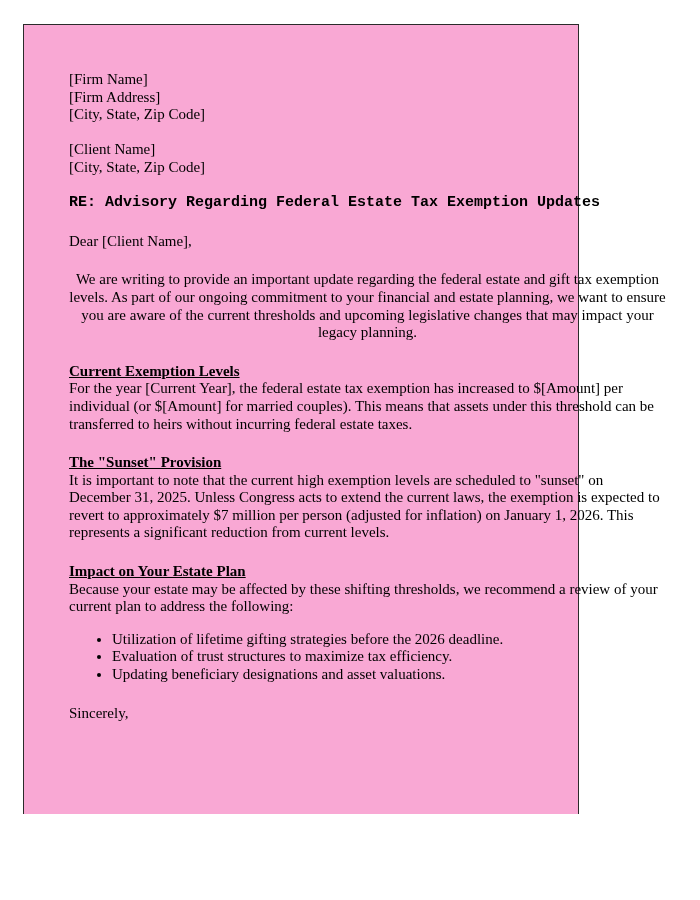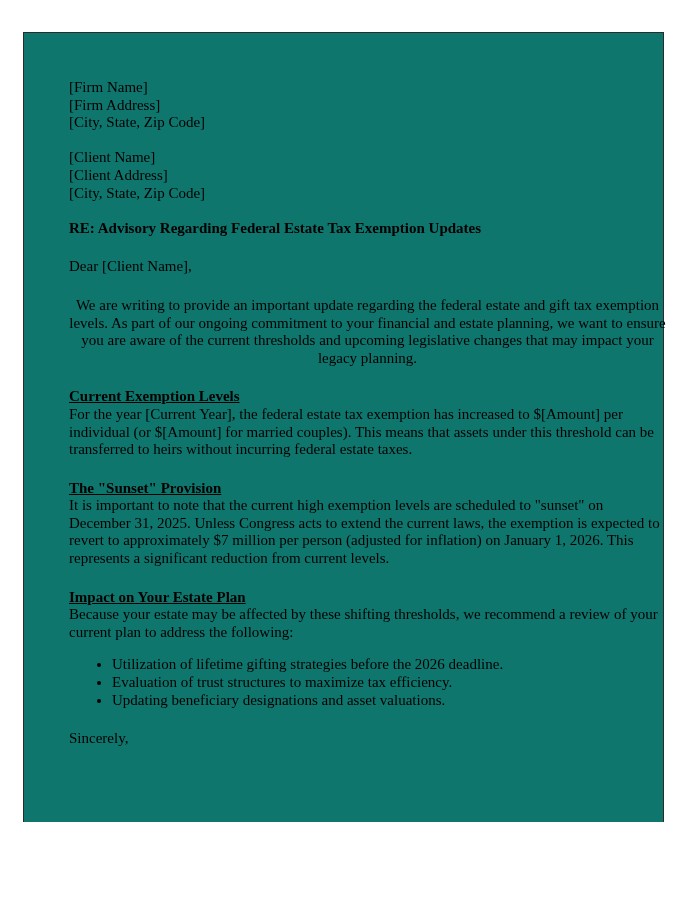--- a/index.html
+++ b/index.html
@@ -16,29 +16,28 @@
     font-family: "Liberation Serif", "DejaVu Serif", serif;
     color: #000000;
     -webkit-font-smoothing: antialiased;
   }
 
   
   #page-sheet {
     position: absolute;
     left: 23px;
     top: 24px;
-    width: 641px;          
+    width: 556px;          
     height: 790px;         
-    background: #0f766e;
+    background: #f9a8d4;
     border-left: 1.5px solid #2b2b2b;
     border-right: 1.5px solid #2b2b2b;
     border-top: 1.5px solid #2b2b2b;
     border-bottom: none;
     box-sizing: border-box;
-    margin-top: 8px;
   }
 
   #doc-body {
     position: absolute;
     left: 45px;
     top: 46px;
     width: 597px;          
     font-size: 15px;
     line-height: 17.6px;
   }
@@ -48,20 +47,21 @@
     margin: 0 0 17.6px 0;   
   }
   .addr-line {
     margin: 0;
     white-space: pre;
   }
 
   .re-line {
     font-weight: bold;
     margin: 17px 0 0 0;
+    font-family: Liberation Mono, monospace;
   }
 
   .salutation {
     margin: 21px 0 0 0;
   }
 
   .para {
     margin: 21px 0 0 0;
     text-align: center;
   }
@@ -101,21 +101,20 @@
   <div id="doc-body">
 
     <div class="addr-block">
       <p class="addr-line">[Firm Name]</p>
       <p class="addr-line">[Firm Address]</p>
       <p class="addr-line">[City, State, Zip Code]</p>
     </div>
 
     <div class="addr-block">
       <p class="addr-line">[Client Name]</p>
-      <p class="addr-line">[Client Address]</p>
       <p class="addr-line">[City, State, Zip Code]</p>
     </div>
 
     <p class="re-line">RE: Advisory Regarding Federal Estate Tax Exemption Updates</p>
 
     <p class="salutation">Dear [Client Name],</p>
 
     <p class="para">We are writing to provide an important update regarding the federal estate and gift tax exemption levels. As part of our ongoing commitment to your financial and estate planning, we want to ensure you are aware of the current thresholds and upcoming legislative changes that may impact your legacy planning.</p>
 
     <div class="section">

